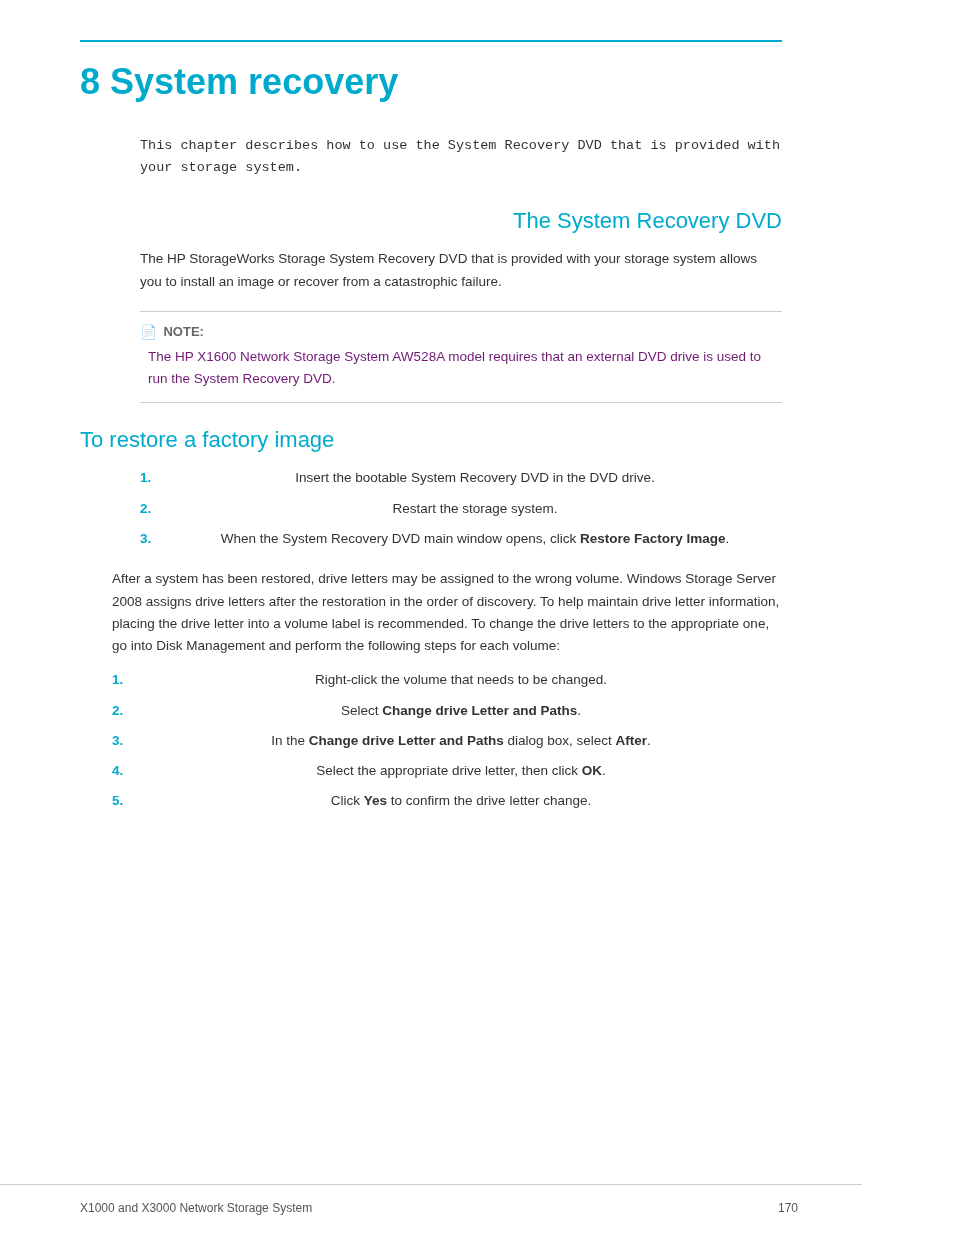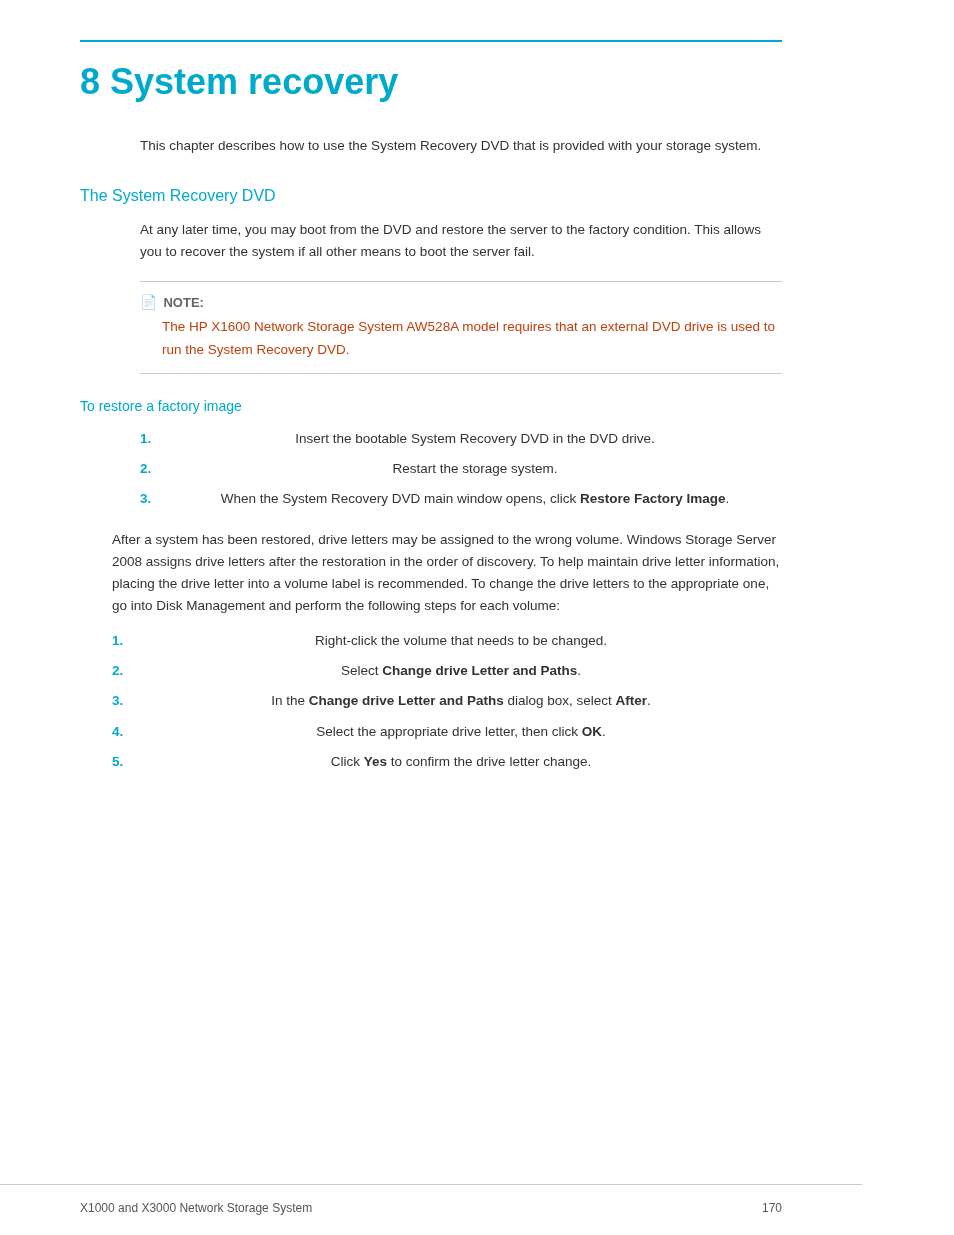--- a/index.html
+++ b/index.html
@@ -39,28 +39,30 @@
       margin-bottom: 32px;
       line-height: 1.2;
     }
 
     .intro-text {
       font-size: 13.5px;
       color: #333;
       margin-left: 60px;
       margin-bottom: 30px;
       line-height: 1.6;
+      font-family: Liberation Mono, monospace;
     }
 
     .section-title {
-      font-size: 16px;
+      font-size: 22px;
       font-weight: normal;
       color: #00aacc;
       margin-bottom: 14px;
       margin-top: 10px;
+      text-align: right;
     }
 
     .section-body {
       margin-left: 60px;
       margin-bottom: 10px;
     }
 
     .section-para {
       font-size: 13.5px;
       color: #333;
@@ -85,27 +87,27 @@
       margin-bottom: 6px;
     }
 
     .note-icon {
       font-size: 14px;
       color: #888888;
     }
 
     .note-text {
       font-size: 13.5px;
-      color: #c2410c;
+      color: #701a75;
       line-height: 1.65;
-      margin-left: 22px;
+      margin-left: 8px;
     }
 
     .subsection-title {
-      font-size: 14px;
+      font-size: 22px;
       font-weight: normal;
       color: #00aacc;
       margin-bottom: 14px;
       margin-top: 24px;
     }
 
     .ordered-list {
       margin-left: 60px;
       padding-left: 0;
       list-style: none;
@@ -142,21 +144,21 @@
       left: 0;
       right: 0;
       border: none;
       border-top: 1px solid #cccccc;
     }
 
     .footer {
       position: absolute;
       bottom: 20px;
       left: 80px;
-      right: 80px;
+      right: 64px;
       display: flex;
       justify-content: space-between;
       font-size: 12px;
       color: #555555;
     }
 
     .managing-section-body {
       margin-left: 32px;
       margin-bottom: 14px;
     }
@@ -167,21 +169,21 @@
 <div class="page-container">
   <hr class="top-rule">
 
   <h1 class="chapter-title">8 System recovery</h1>
 
   <p class="intro-text">This chapter describes how to use the System Recovery DVD that is provided with your storage system.</p>
 
   <h2 class="section-title">The System Recovery DVD</h2>
 
   <div class="section-body">
-    <p class="section-para">At any later time, you may boot from the DVD and restore the server to the factory condition. This allows you to recover the system if all other means to boot the server fail.</p>
+    <p class="section-para">The HP StorageWorks Storage System Recovery DVD that is provided with your storage system allows you to install an image or recover from a catastrophic failure.</p>
 
     <div class="note-box">
       <div class="note-label">
         <span class="note-icon">📄</span>
         <span>NOTE:</span>
       </div>
       <p class="note-text">The HP X1600 Network Storage System AW528A model requires that an external DVD drive is used to run the System Recovery DVD.</p>
     </div>
   </div>
 

